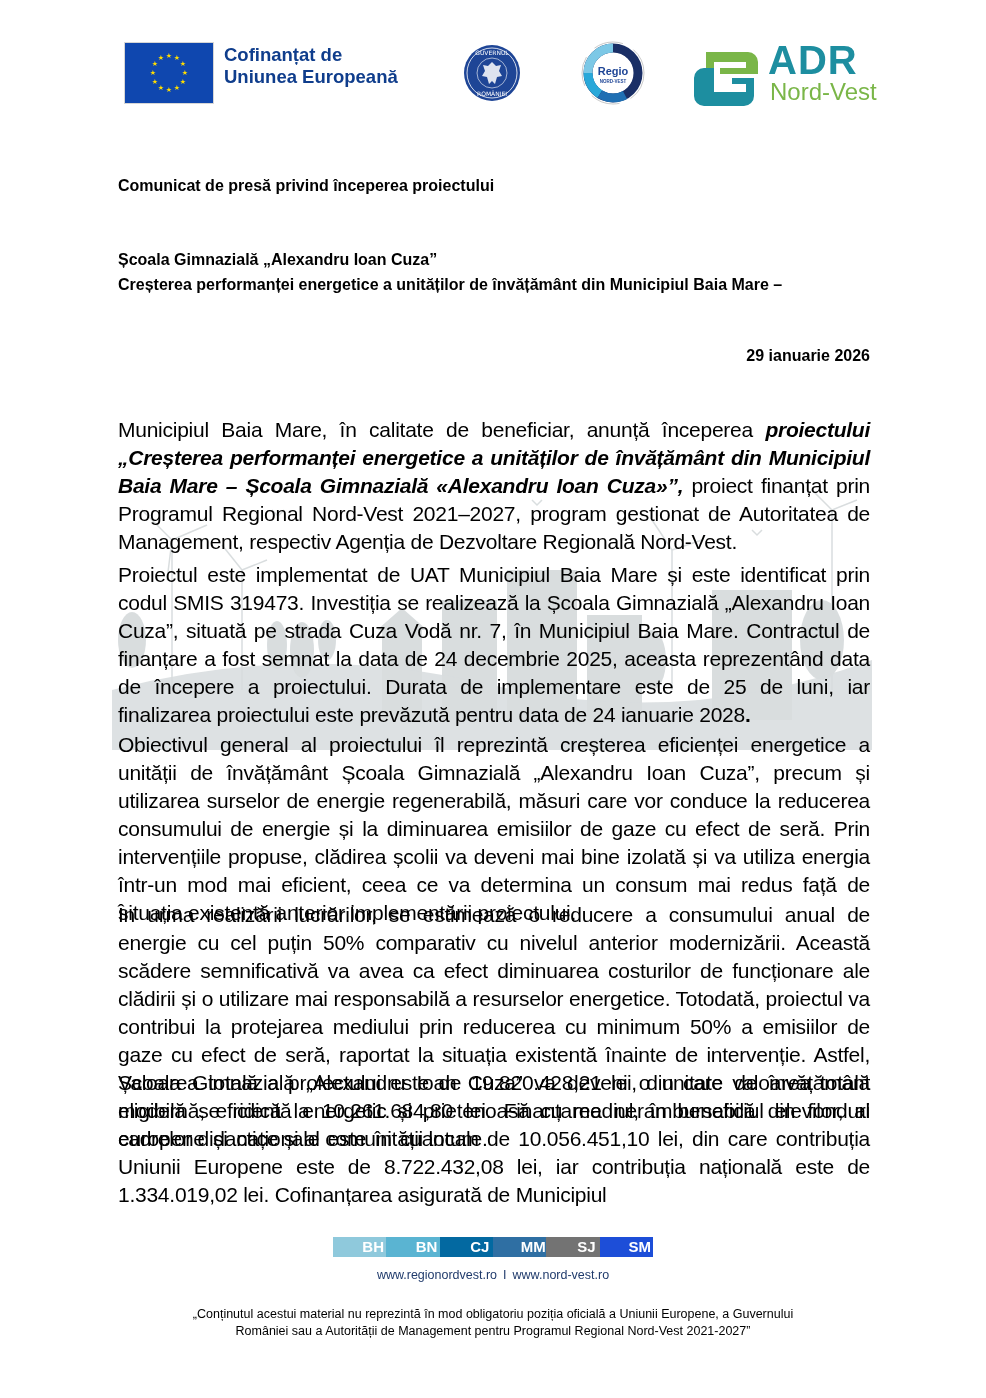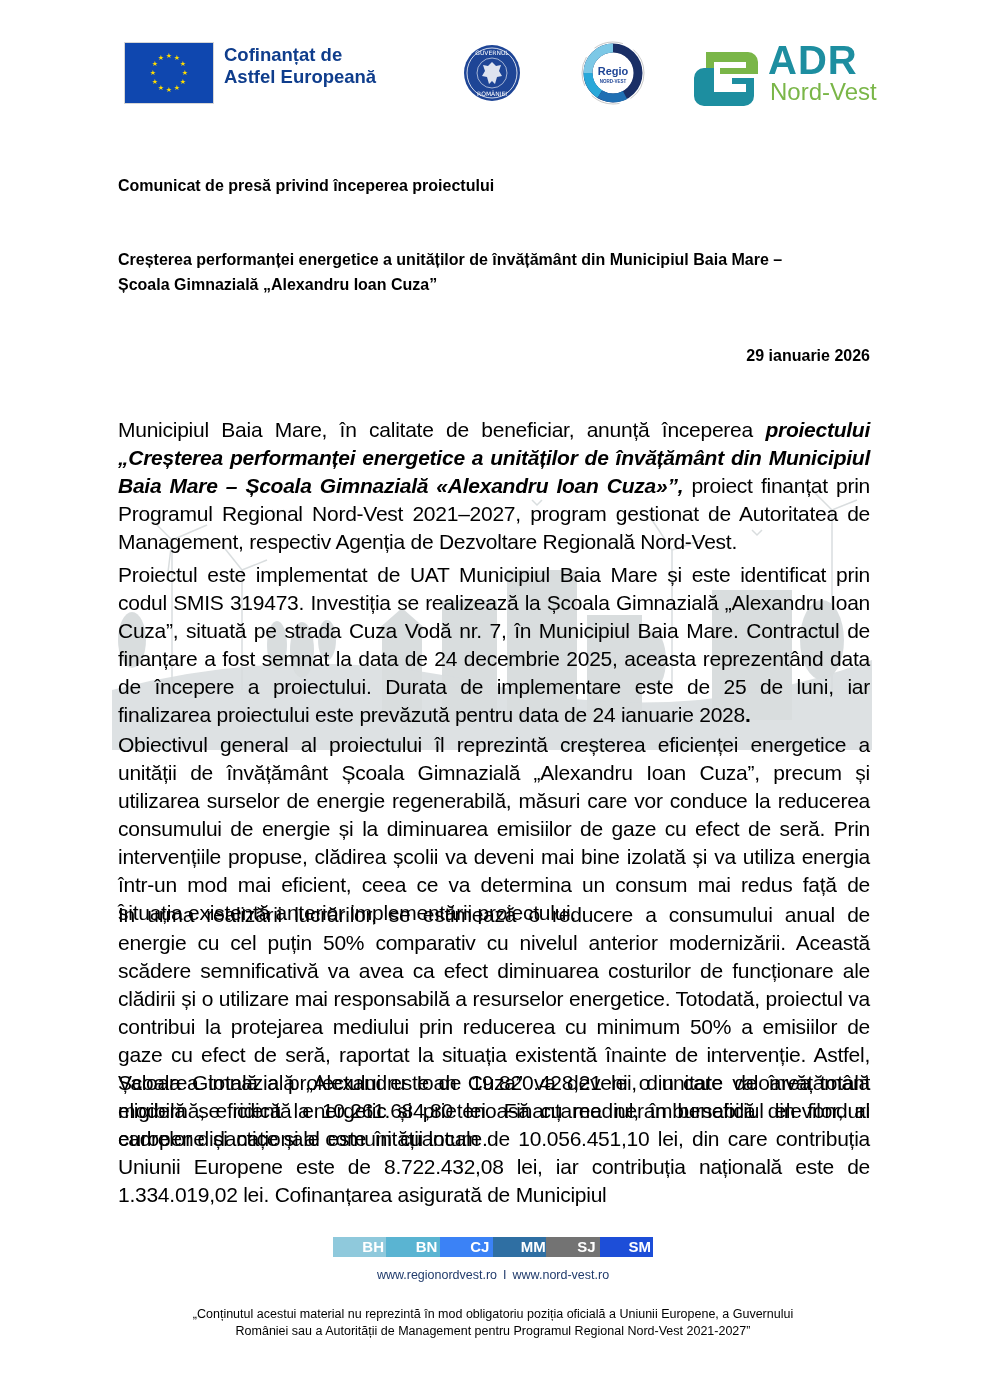--- a/index.html
+++ b/index.html
@@ -71,21 +71,21 @@
           <text x="36" y="47">★</text>
           <text x="30" y="41">★</text>
           <text x="28" y="32">★</text>
           <text x="30" y="23">★</text>
           <text x="36" y="17">★</text>
         </g>
       </svg>
     </div>
     <div class="eu-text">
       <div>Cofinanțat de</div>
-      <div>Astfel Europeană</div>
+      <div>Uniunea Europeană</div>
     </div>
 
     <div class="gov-logo">
       <svg viewBox="0 0 60 60" width="60" height="60">
         <circle cx="30" cy="30" r="28" fill="#1e4596"></circle>
         <circle cx="30" cy="30" r="25" fill="none" stroke="#fff" stroke-width="0.8"></circle>
         <circle cx="30" cy="30" r="15" fill="none" stroke="#fff" stroke-width="0.6"></circle>
         <path d="M30 19 L26 23 L21 22 L23 28 L20 33 L25 34 L27 41 L30 38 L33 41 L35 34 L40 33 L37 28 L39 22 L34 23 Z" fill="#fff" opacity="0.85"></path>
         <text x="30" y="12" font-size="6" fill="#fff" text-anchor="middle" font-family="DejaVu Sans, sans-serif">GUVERNUL</text>
         <text x="30" y="53" font-size="6" fill="#fff" text-anchor="middle" font-family="DejaVu Sans, sans-serif">ROMÂNIEI</text>
@@ -153,38 +153,38 @@
 
       <path d="M160 20 l6 6 l6 -6" fill="none" stroke-width="1.5"></path>
       <path d="M420 10 l5 5 l5 -5" fill="none" stroke-width="1.5"></path>
       <path d="M640 40 l5 5 l5 -5" fill="none" stroke-width="1.5"></path>
     </g>
   </svg>
 
   <div class="content">
     <div class="t-center title1">Comunicat de presă privind începerea proiectului</div>
     <div class="t-center title2">
+      <div>Școala Gimnazială „Alexandru Ioan Cuza”</div>
       <div>Creșterea performanței energetice a unităților de învățământ din Municipiul Baia Mare –</div>
-      <div>Școala Gimnazială „Alexandru Ioan Cuza”</div>
     </div>
     <div class="date">29  ianuarie 2026</div>
 
     <p class="para p1"><span>Municipiul Baia Mare, în calitate de beneficiar, anunță începerea </span><span class="bi">proiectului „Creșterea performanței energetice a unităților de învățământ din Municipiul Baia Mare – Școala Gimnazială «Alexandru Ioan Cuza»”,</span><span> proiect finanțat prin Programul Regional Nord-Vest 2021–2027, program gestionat de Autoritatea de Management, respectiv Agenția de Dezvoltare Regională Nord-Vest.</span></p>
 
     <p class="para p2"><span>Proiectul este implementat de UAT Municipiul Baia Mare și este identificat prin codul SMIS 319473. Investiția se realizează la Școala Gimnazială „Alexandru Ioan Cuza”, situată pe strada Cuza Vodă nr. 7, în Municipiul Baia Mare. Contractul de finanțare a fost semnat la data de 24 decembrie 2025, aceasta reprezentând data de începere a proiectului. Durata de implementare este de 25 de luni, iar finalizarea proiectului este prevăzută pentru data de 24 ianuarie 2028</span><span class="b">.</span></p>
 
     <p class="para p3">Obiectivul general al proiectului îl reprezintă creșterea eficienței energetice a unității de învățământ Școala Gimnazială „Alexandru Ioan Cuza”, precum și utilizarea surselor de energie regenerabilă, măsuri care vor conduce la reducerea consumului de energie și la diminuarea emisiilor de gaze cu efect de seră. Prin intervențiile propuse, clădirea școlii va deveni mai bine izolată și va utiliza energia într-un mod mai eficient, ceea ce va determina un consum mai redus față de situația existentă anterior implementării proiectului.</p>
     <p class="para p4">În urma realizării lucrărilor, se estimează o reducere a consumului anual de energie cu cel puțin 50% comparativ cu nivelul anterior modernizării. Această scădere semnificativă va avea ca efect diminuarea costurilor de funcționare ale clădirii și o utilizare mai responsabilă a resurselor energetice. Totodată, proiectul va contribui la protejarea mediului prin reducerea cu minimum 50% a emisiilor de gaze cu efect de seră, raportat la situația existentă înainte de intervenție. Astfel, Școala Gimnazială „Alexandru Ioan Cuza” va deveni o unitate de învățământ modernă, eficientă energetic și prietenoasă cu mediul, în beneficiul elevilor, al cadrelor didactice și al comunității locale.</p>
     <p class="para p5">Valoarea totală a proiectului este de 19.820.428,21 lei, din care valoarea totală eligibilă se ridică la 10.261.684,80 lei. Finanțarea nerambursabilă din fonduri europene și naționale este în cuantum de 10.056.451,10 lei, din care contribuția Uniunii Europene este de 8.722.432,08 lei, iar contribuția națională este de 1.334.019,02 lei. Cofinanțarea asigurată de Municipiul</p>
   </div>
 
   <div class="counties">
     <div class="county" style="background:#8fc9dc">BH</div>
     <div class="county" style="background:#5ab4d2">BN</div>
-    <div class="county" style="background:#3b82f6">CJ</div>
+    <div class="county" style="background:#0369a1">CJ</div>
     <div class="county" style="background:#2f6fa3">MM</div>
     <div class="county" style="background:#737373">SJ</div>
     <div class="county" style="background:#1d4ed8">SM</div>
   </div>
 
   <div class="links">
     <span>www.regionordvest.ro</span><span class="sep">I</span><span>www.nord-vest.ro</span>
   </div>
 
   <div class="disclaimer">

